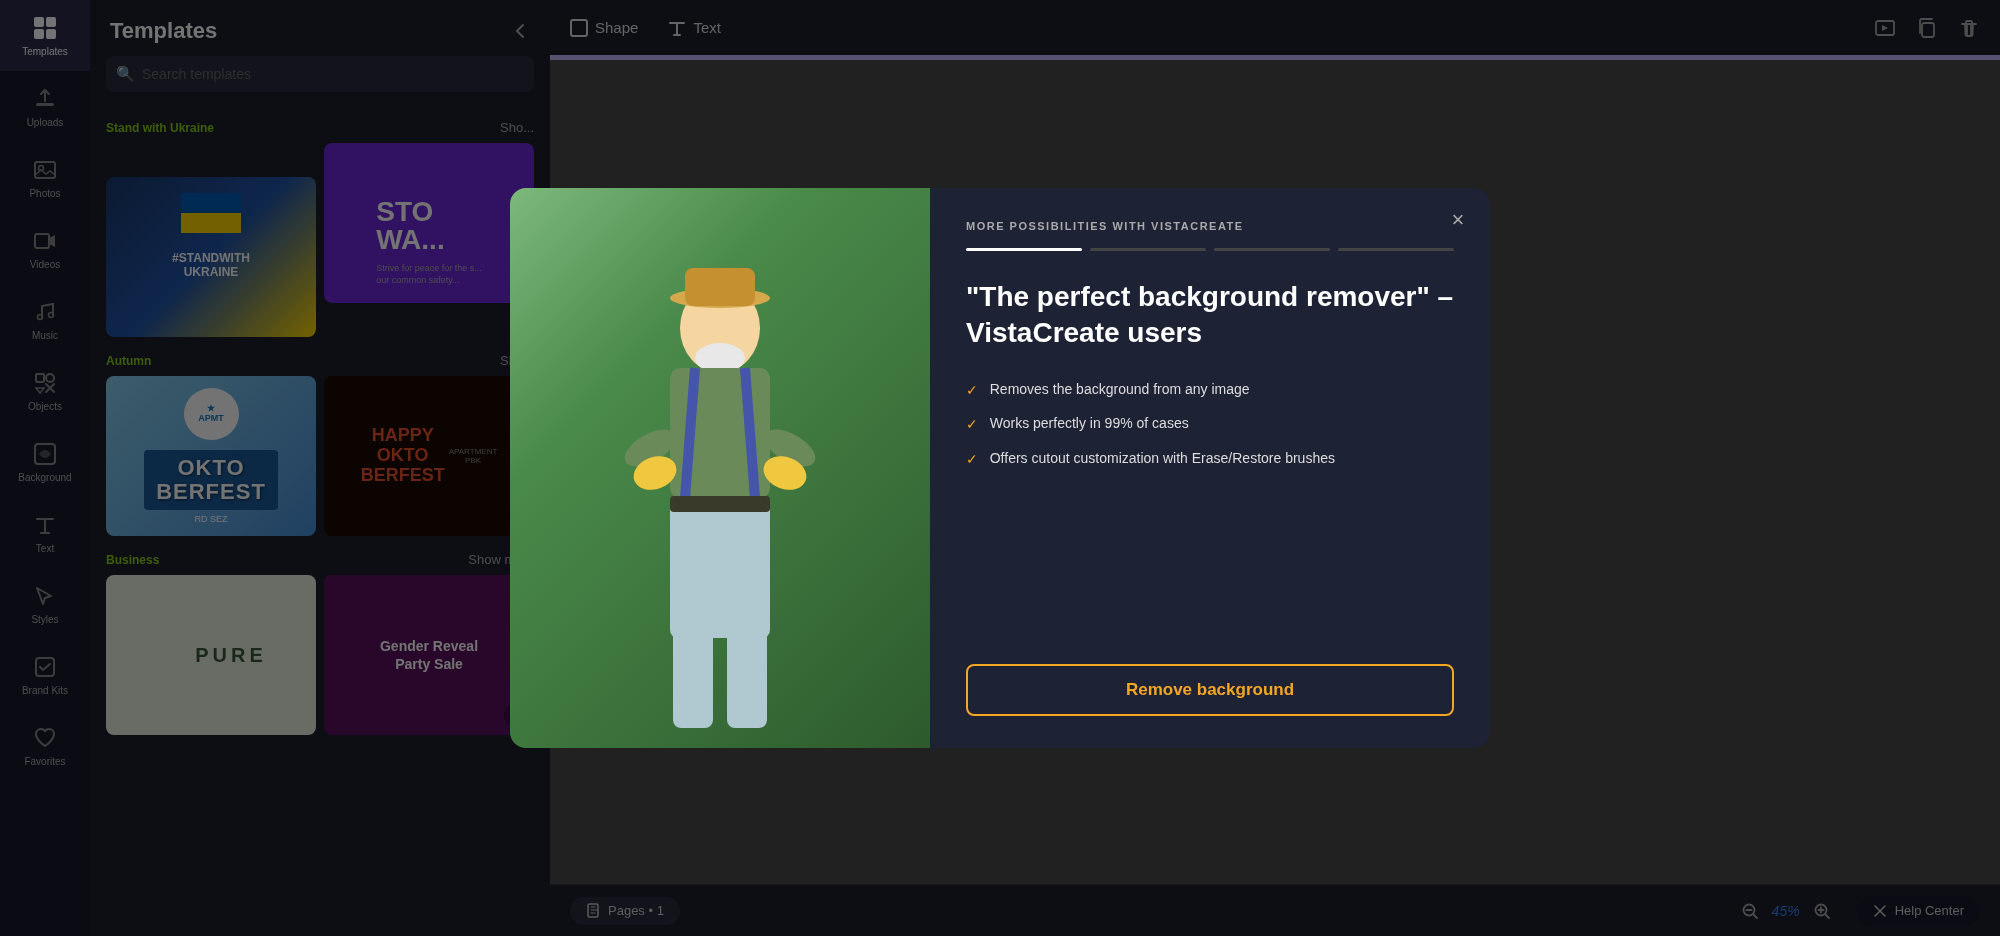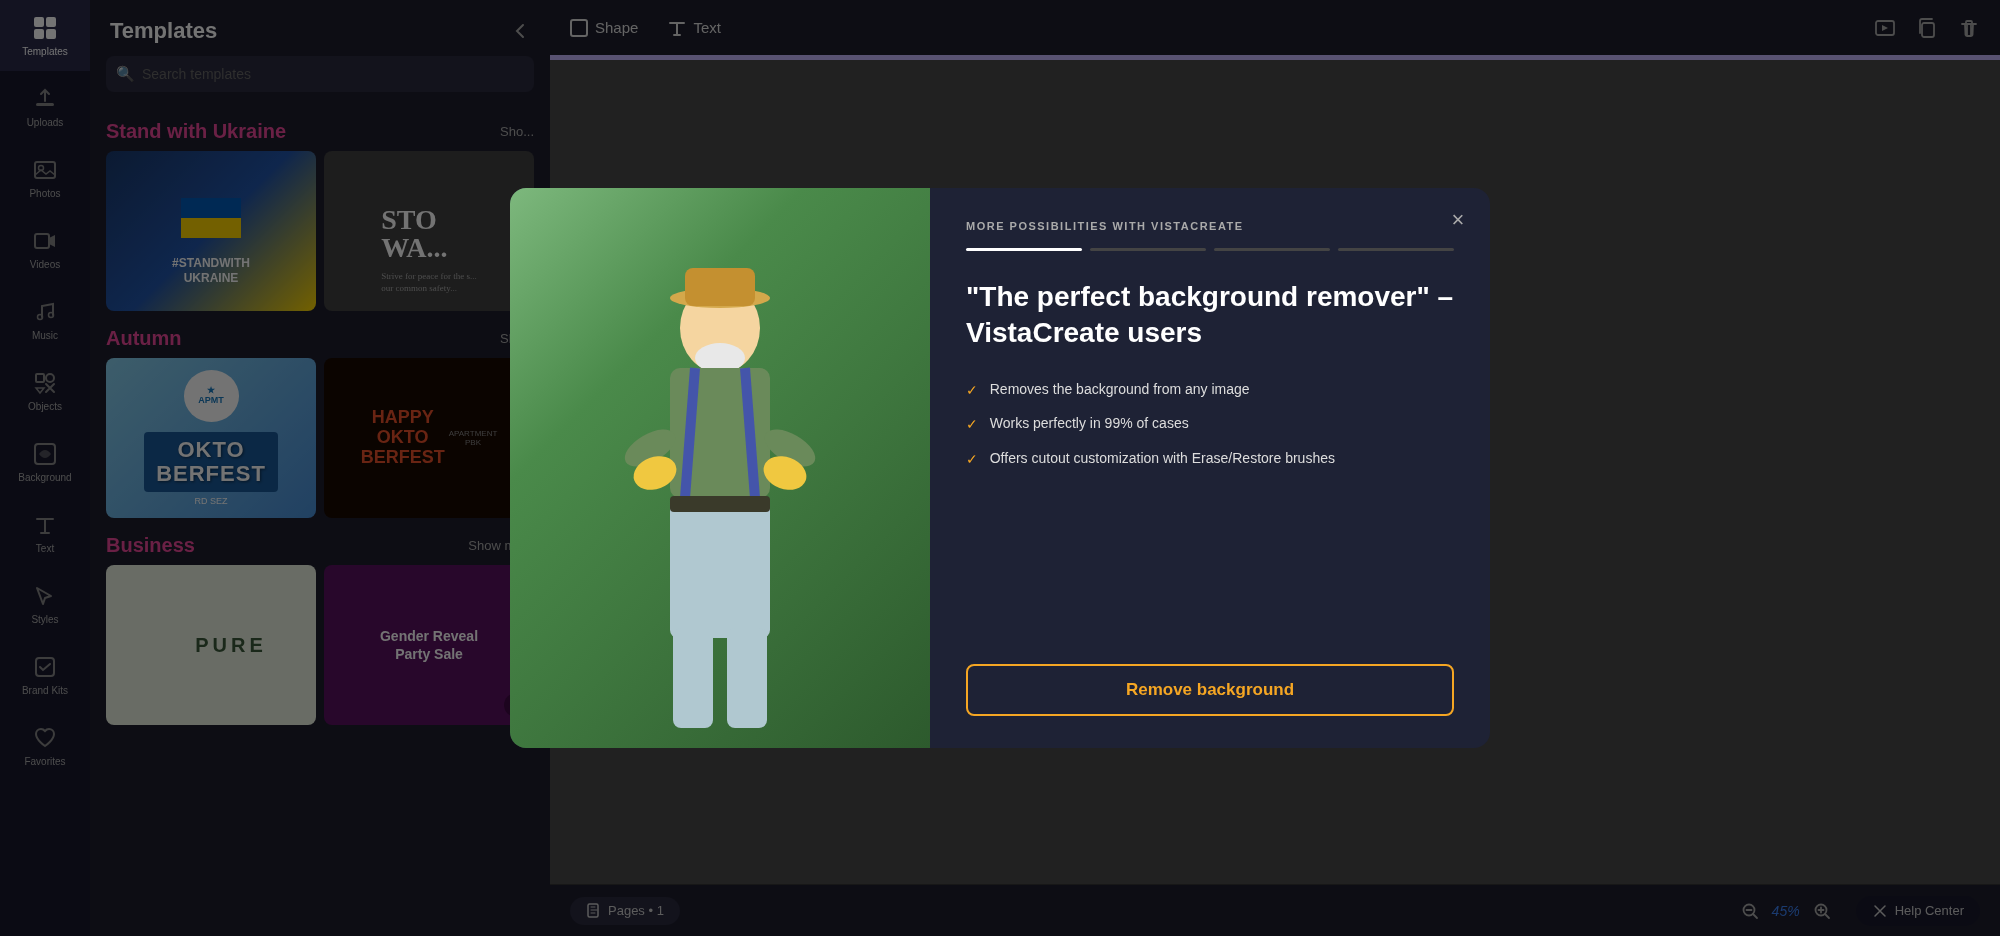--- a/index.html
+++ b/index.html
@@ -110,22 +110,22 @@
     .templates-content::-webkit-scrollbar { width: 4px; }
     .templates-content::-webkit-scrollbar-thumb { background: #444; border-radius: 2px; }
 
     .section-header {
       display: flex;
       align-items: center;
       justify-content: space-between;
       margin: 12px 0 8px;
     }
     .section-title {
-      color: #ec4899;
-      font-size: 20px;
+      color: #84cc16;
+      font-size: 12px;
       font-weight: 600;
     }
     .show-more {
       color: #aaa;
       font-size: 13px;
       cursor: pointer;
     }
     .template-grid {
       display: grid;
       grid-template-columns: 1fr 1fr;
@@ -135,29 +135,29 @@
     .template-card {
       border-radius: 8px;
       overflow: hidden;
       cursor: pointer;
       position: relative;
       height: 160px;
     }
     .template-card.ukraine-1 {
       background: linear-gradient(135deg, #1a3a6e 0%, #2255aa 50%, #ffd700 100%);
       display: flex;
-      align-items: flex-end;
-      justify-content: center;
+      align-items: flex-start;
+      justify-content: center;
+      margin-top: 34px;
     }
     .template-card.ukraine-2 {
-      background: #404040;
-      display: flex;
-      align-items: center;
-      justify-content: center;
-      font-family: Liberation Serif, serif;
+      background: #6d28d9;
+      display: flex;
+      align-items: center;
+      justify-content: center;
     }
     .template-card .card-text {
       color: #fff;
       font-size: 18px;
       font-weight: 900;
       text-align: center;
       text-transform: uppercase;
       padding: 10px;
       line-height: 1.2;
     }

